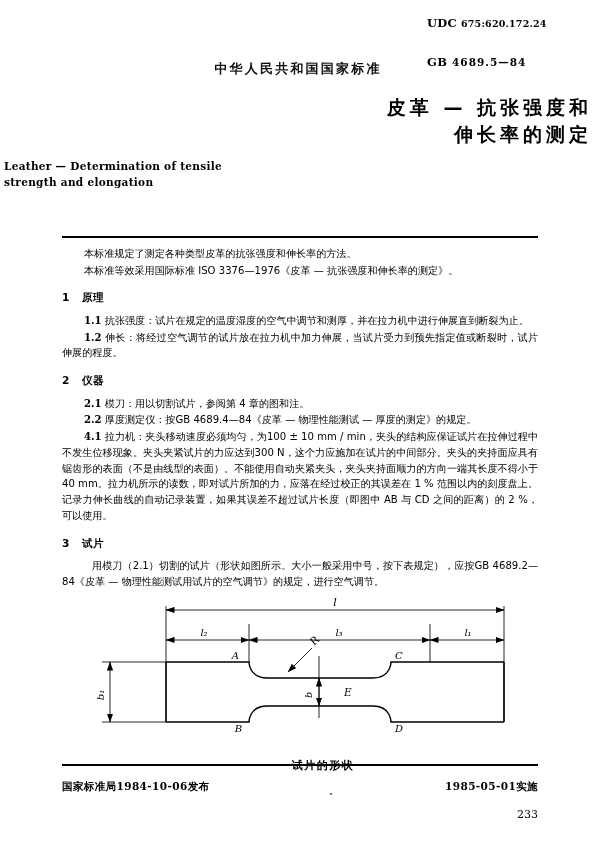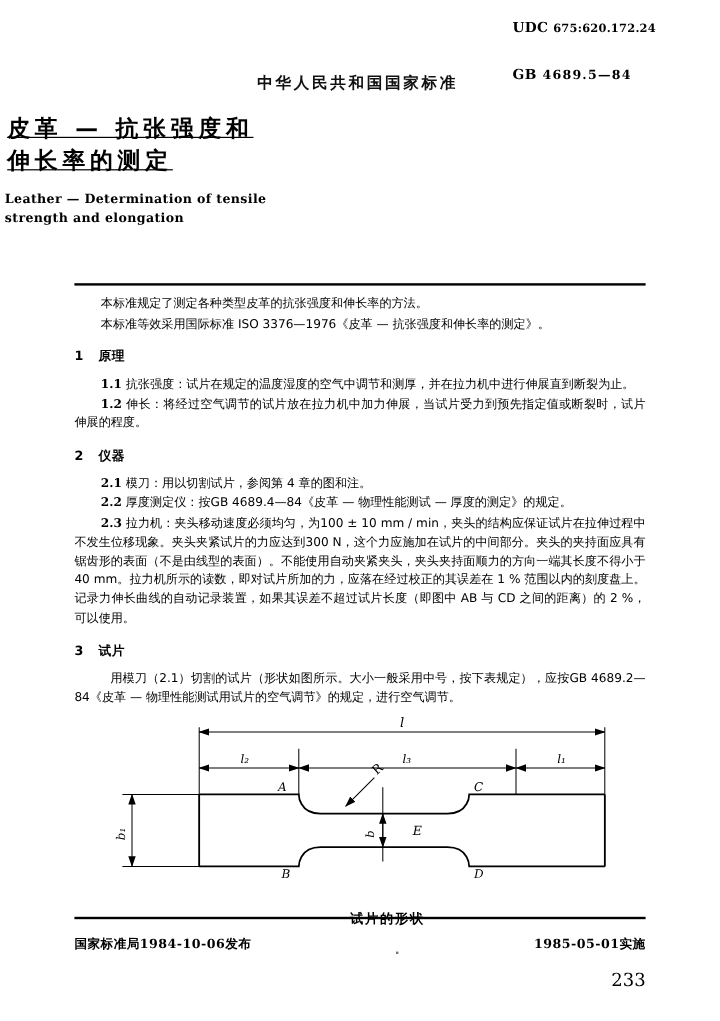--- a/index.html
+++ b/index.html
@@ -29,29 +29,28 @@
   }
   .national-line {
     text-align: center;
     font-size: 13px;
     font-weight: bold;
     letter-spacing: 2.2px;
     padding-left: 4px;
     color: #111;
   }
   .main-title {
-    text-align: left;
+    text-align: right;
     font-size: 19px;
     font-weight: bold;
     letter-spacing: 4px;
     line-height: 1.42;
     margin-top: 16px;
     padding-left: 6px;
     color: #000;
-    text-decoration: underline;
   }
   .main-title .tl {
     display: block;
   }
   .en-title {
     text-align: left;
     font-family: "DejaVu Serif", "Liberation Serif", serif;
     font-size: 10.5px;
     font-weight: bold;
     line-height: 1.5;
@@ -162,21 +161,21 @@
     align-items: baseline;
   }
   .foot-left, .foot-right { white-space: nowrap; letter-spacing: 0.4px; }
   .page-num {
     position: absolute;
     left: 0;
     top: 808px;
     width: 538px;
     text-align: right;
     font-family: "DejaVu Serif", "Liberation Serif", serif;
-    font-size: 15px;
+    font-size: 11px;
   }
   .dotmark {
     position: absolute;
     left: 330px;
     top: 793px;
     width: 2px;
     height: 2px;
     background: #777;
   }
 </style>
@@ -234,21 +233,21 @@
     </div>
     <p class="para ind">
       <span class="cnum lat">2.1</span>
       <span>模刀：用以切割试片，参阅第 4 章的图和注。</span>
     </p>
     <p class="para ind">
       <span class="cnum lat">2.2</span>
       <span>厚度测定仪：按GB 4689.4—84《皮革 — 物理性能测试 — 厚度的测定》的规定。</span>
     </p>
     <p class="para ind">
-      <span class="cnum lat">2.3</span>
+      <span class="cnum lat">4.1</span>
       <span>拉力机：夹头移动速度必须均匀，为100 ± 10 mm / min，夹头的结构应保证试片在拉伸过程中不发生位移现象。夹头夹紧试片的力应达到300 N，这个力应施加在试片的中间部分。夹头的夹持面应具有锯齿形的表面（不是由线型的表面）。不能使用自动夹紧夹头，夹头夹持面顺力的方向一端其长度不得小于40 mm。拉力机所示的读数，即对试片所加的力，应落在经过校正的其误差在 1 % 范围以内的刻度盘上。记录力伸长曲线的自动记录装置，如果其误差不超过试片长度（即图中 AB 与 CD 之间的距离）的 2 %，可以使用。</span>
     </p>
 
     <div class="sec-head">
       <span class="sn">3</span><span>试片</span>
     </div>
     <p class="para ind2">用模刀（2.1）切割的试片（形状如图所示。大小一般采用中号，按下表规定），应按GB 4689.2—84《皮革 — 物理性能测试用试片的空气调节》的规定，进行空气调节。</p>
   </div>
 
   <div class="fig-zone">

